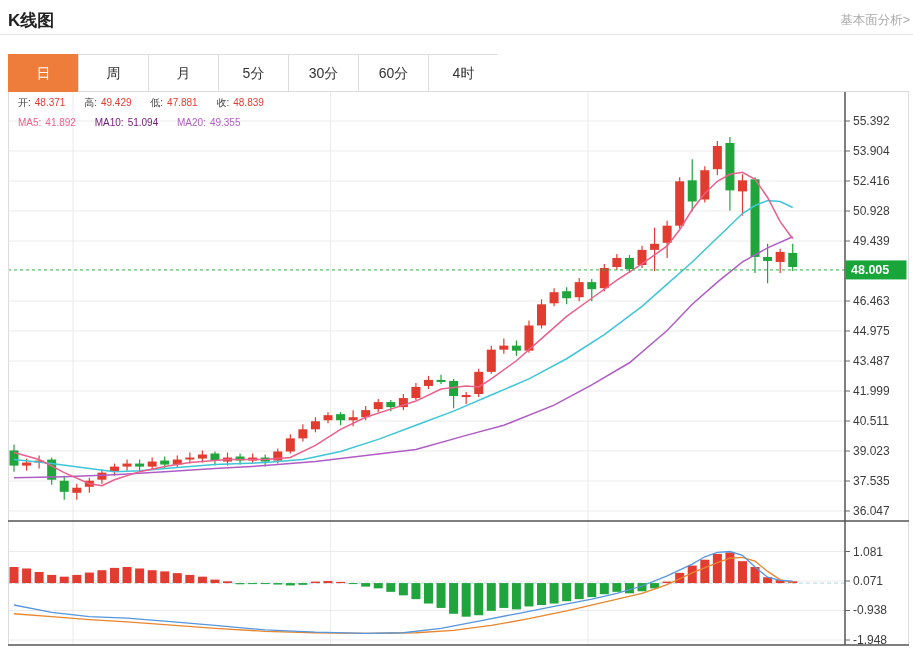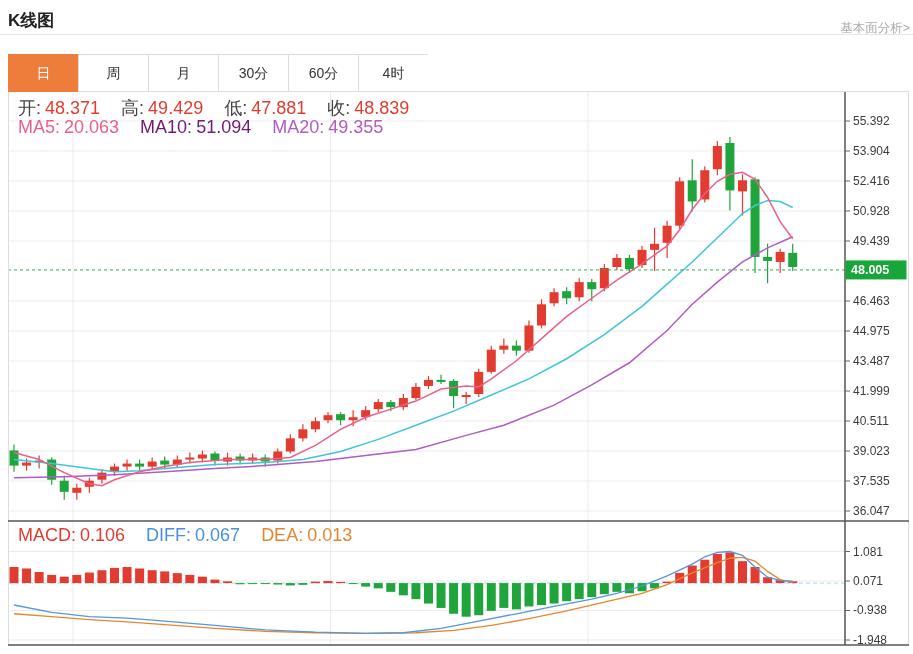--- a/index.html
+++ b/index.html
@@ -2,31 +2,31 @@
 <html><head>
 <meta charset="utf-8">
 <style>
   * { margin:0; padding:0; box-sizing:border-box; }
   html,body { background:#fff; }
   body { width:913px; height:654px; overflow:hidden;
          font-family:"Liberation Sans","DejaVu Sans",sans-serif; }
   #stage { position:relative; width:913px; height:618px; background:#fff; }
 
   .page-title { position:absolute; top:9px; left:8px; font-size:17px; font-weight:bold; color:#222; }
-  .fundamental-link { position:absolute; top:20px; right:3px; font-size:12.5px; color:#aaa; cursor:pointer; }
+  .fundamental-link { position:absolute; top:12px; right:3px; font-size:12.5px; color:#aaa; cursor:pointer; }
   .header-rule { position:absolute; top:34px; left:0; width:913px; height:1px; background:#e7e7e7; }
 
   .tabs { position:absolute; top:54px; left:8px; width:901px; height:38px;
           display:flex; border-bottom:1px solid #ddd; background:#fff; }
   .tab { width:70px; height:38px; line-height:37px; text-align:center; font-size:14px; color:#333;
          border:1px solid #ddd; border-right:none; cursor:pointer; background:#fff; }
   .tab:nth-of-type(8) { border-right:1px solid #ddd;border-radius:14px; }
   .tab.selected { background:#ee7d3b; border-color:#ee7d3b; color:#fff; }
 
-  .overlay-row { position:absolute; left:18px; font-size:18px; white-space:nowrap; z-index:3;text-align:right; }
+  .overlay-row { position:absolute; left:18px; font-size:10px; white-space:nowrap; z-index:3;text-align:right; }
   .ohlc-row { top:96px; }
   .ma-row { top:117px; }
   .macd-row { top:525px; }
   .overlay-row span { margin-right:4px; }
   .grp { margin-right:16px !important; }
   .lbl-dark { color:#444; }
   .val-red, .lbl-red { color:#e23b30; }
   .ma5-c { color:#ec5f8a; }
   .ma10-c { color:#701a75; }
   .ma20-c { color:#b05cc5; }
@@ -41,43 +41,39 @@
 <div id="stage">
 
   <div class="page-title">K线图</div>
   <div class="fundamental-link">基本面分析&gt;</div>
   <div class="header-rule"></div>
 
   <div class="tabs">
     <div class="tab selected">日</div>
     <div class="tab">周</div>
     <div class="tab">月</div>
+    <div class="tab">5分</div>
     <div class="tab">30分</div>
     <div class="tab">60分</div>
     <div class="tab">4时</div>
   </div>
 
   <div class="overlay-row ohlc-row">
     <span class="lbl-dark">开:</span><span class="val-red grp">48.371</span>
     <span class="lbl-dark">高:</span><span class="val-red grp">49.429</span>
     <span class="lbl-dark">低:</span><span class="val-red grp">47.881</span>
     <span class="lbl-dark">收:</span><span class="val-red">48.839</span>
   </div>
 
   <div class="overlay-row ma-row">
-    <span class="ma5-c">MA5:</span><span class="ma5-c grp">20.063</span>
+    <span class="ma5-c">MA5:</span><span class="ma5-c grp">41.892</span>
     <span class="ma10-c">MA10:</span><span class="ma10-c grp">51.094</span>
     <span class="ma20-c">MA20:</span><span class="ma20-c">49.355</span>
   </div>
 
-  <div class="overlay-row macd-row">
-    <span class="lbl-red">MACD:</span><span class="lbl-red grp">0.106</span>
-    <span class="diff-c">DIFF:</span><span class="diff-c grp">0.067</span>
-    <span class="dea-c">DEA:</span><span class="dea-c">0.013</span>
-  </div>
 
   <svg id="kchart" width="913" height="562">
       <g>
         <line x1="8" y1="29" x2="845" y2="29" stroke="#ebebeb" stroke-width="1"></line>
         <line x1="8" y1="58.999568" x2="845" y2="58.999568" stroke="#ebebeb" stroke-width="1"></line>
         <line x1="8" y1="88.99913600000014" x2="845" y2="88.99913600000014" stroke="#ebebeb" stroke-width="1"></line>
         <line x1="8" y1="118.99870400000012" x2="845" y2="118.99870400000012" stroke="#ebebeb" stroke-width="1"></line>
         <line x1="8" y1="149.01843300000007" x2="845" y2="149.01843300000007" stroke="#ebebeb" stroke-width="1"></line>
         <line x1="8" y1="209.01756900000007" x2="845" y2="209.01756900000007" stroke="#ebebeb" stroke-width="1"></line>
         <line x1="8" y1="239.01713700000005" x2="845" y2="239.01713700000005" stroke="#ebebeb" stroke-width="1"></line>

